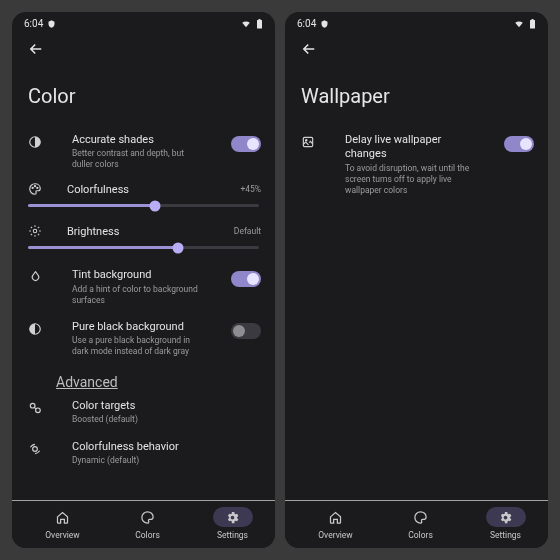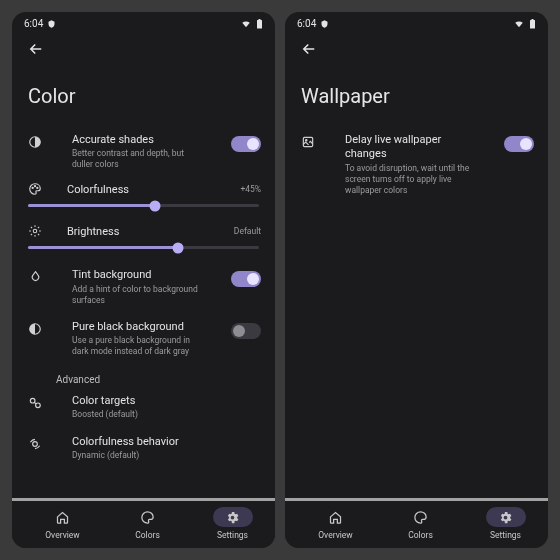--- a/index.html
+++ b/index.html
@@ -127,27 +127,28 @@
   }
   .slider-thumb {
     position: absolute;
     width: 11px; height: 11px;
     background: #b9aef5;
     border-radius: 50%;
     top: 50%;
     transform: translate(-50%, -50%);
   }
   .section-label {
-    font-size: 10px;
+    font-size: 14px;
     color: #bdbdbd;
     margin: 10px 0 2px 30px;
+    text-decoration: underline;
   }
   .bottomnav {
     display: flex;
-    border-top: 3px solid #a3a3a3;
+    border-top: 1px solid #a3a3a3;
     padding: 6px 0 8px 8px;
     background: #1b1b1e;
   }
   .bottomnav .tab {
     flex: 1;
     display: flex;
     flex-direction: column;
     align-items: center;
     gap: 3px;
     cursor: pointer;

